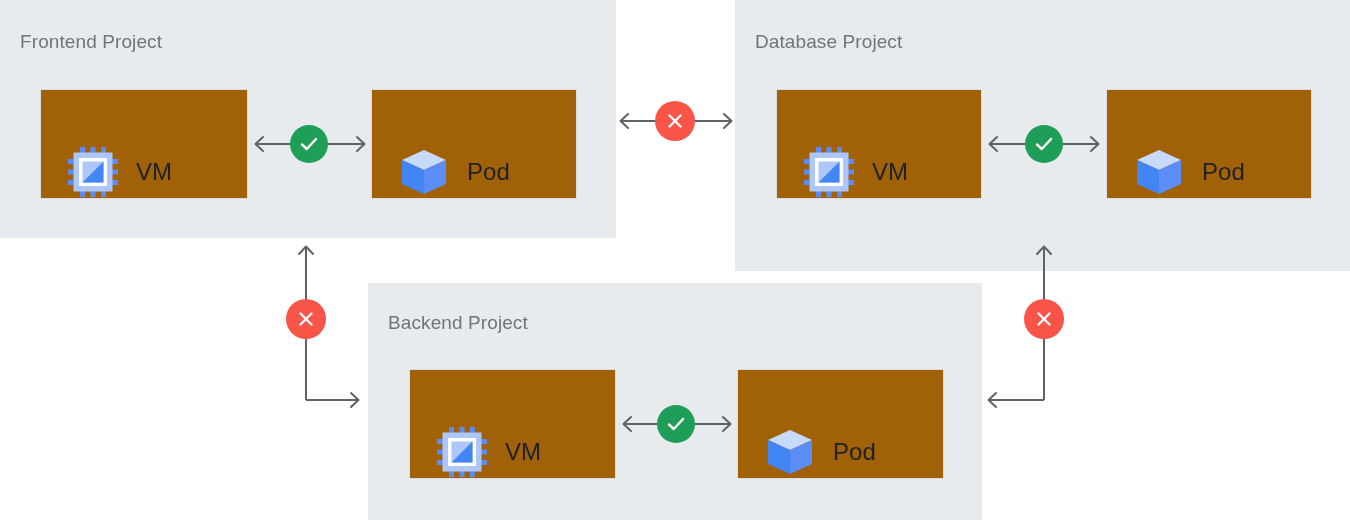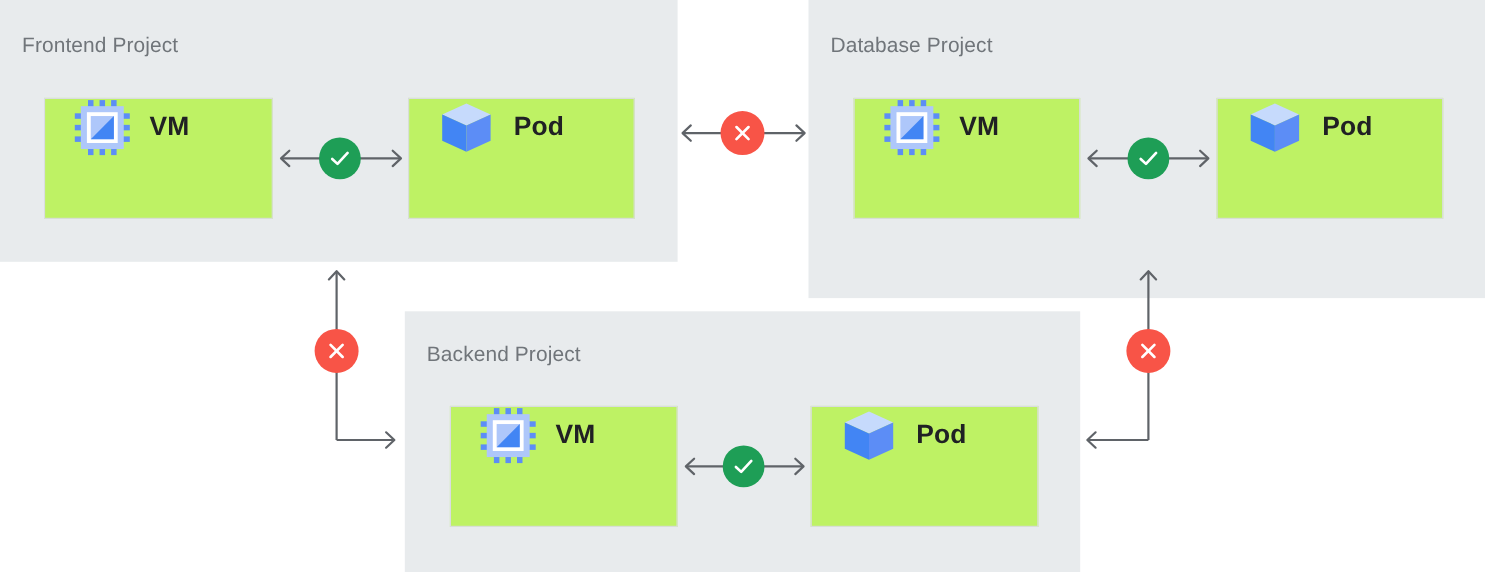--- a/index.html
+++ b/index.html
@@ -33,26 +33,25 @@
     font-size: 19px;
     line-height: 19px;
     color: #70757a;
     letter-spacing: 0.1px;
     white-space: nowrap;
   }
 
   
   .card {
     position: absolute;
-    background: #bef264;
+    background: #a16207;
     border: 1px solid #dadce0;
     box-sizing: border-box;
     display: flex;
-    align-items: flex-start;
-    font-weight: bold;
+    align-items: flex-end;
   }
   .card-inner {
     display: flex;
     align-items: center;
     gap: 17px;
     padding-left: 26px;
   }
   .card-label {
     font-size: 24px;
     line-height: 24px;

